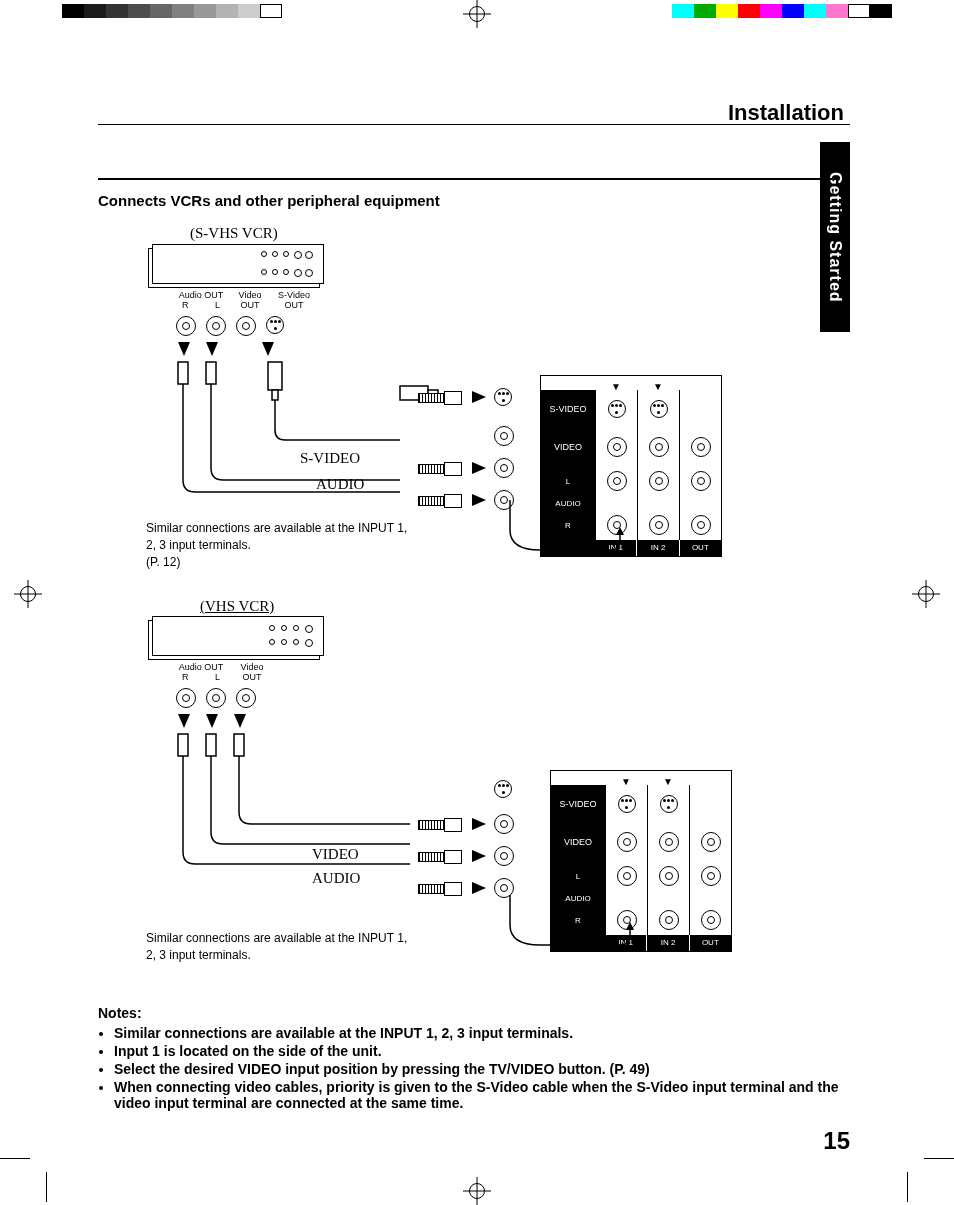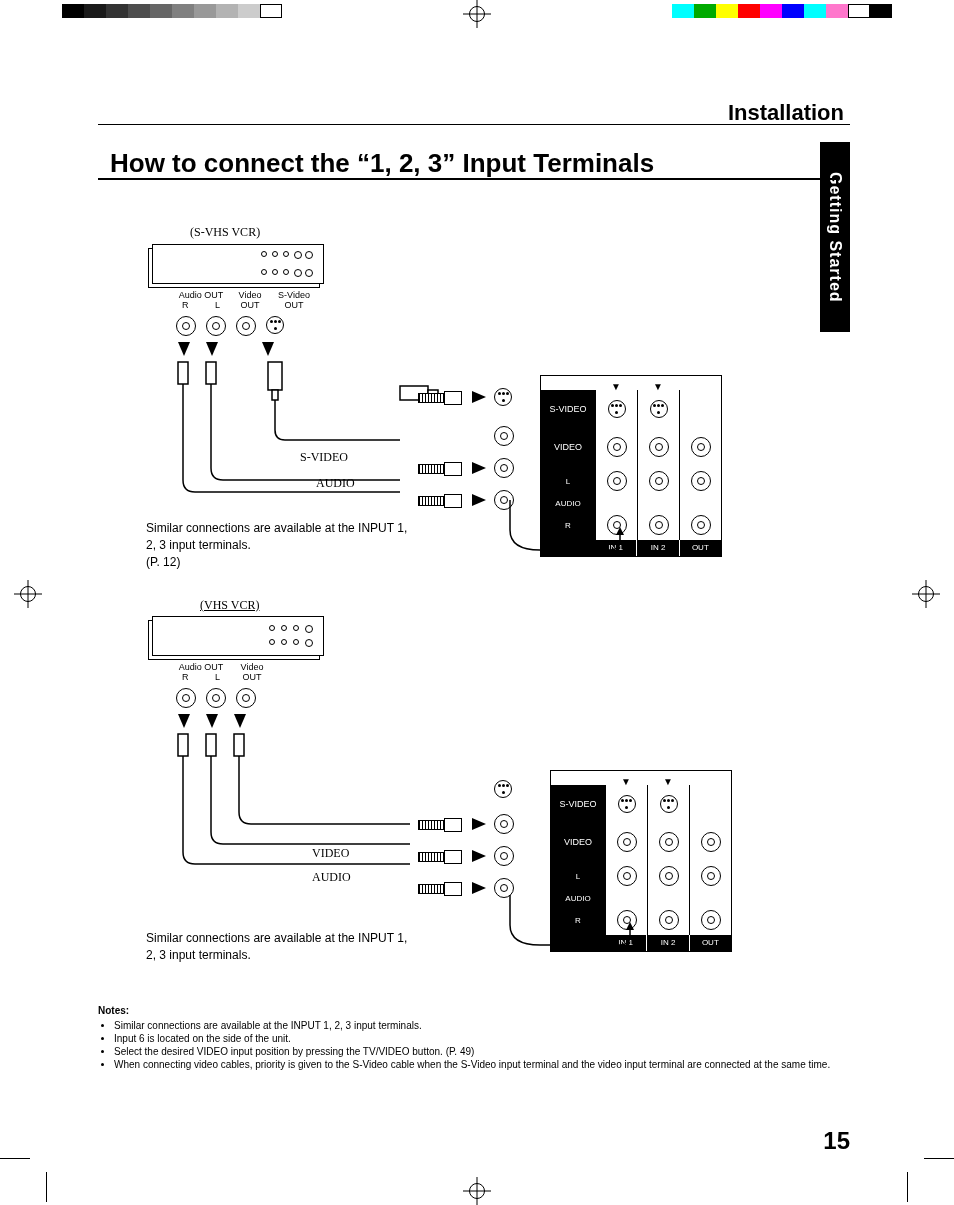--- a/index.html
+++ b/index.html
@@ -52,21 +52,21 @@
   }
   .main-heading-line {
     position:absolute; left:98px; top:178px; border-top:2px solid #000; width:738px;
   }
   .sub-heading {
     position:absolute; left:98px; top:192px; font-size:15px; font-weight:bold;
   }
 
   .block {
     position:absolute;
-    font-size:12px;
+    font-size:15px;
   }
   .vcr-box {
     border:1.5px solid #000; background:#fff; position:relative;
     box-shadow: -4px 4px 0 -1px #fff, -4px 4px 0 0 #000;
   }
   .jack {
     width:18px; height:18px; border:1.5px solid #000; border-radius:50%;
     display:inline-flex; align-items:center; justify-content:center;
   }
   .jack-inner { width:6px; height:6px; border:1px solid #000; border-radius:50%; }
@@ -109,21 +109,21 @@
   .panel-cells { flex:1; display:flex; }
   .panel-cell {
     flex:1; display:flex; align-items:center; justify-content:center;
     border-left:1px solid #000;
   }
   .panel-footer { display:flex; height:16px; background:#000; color:#fff; font-size:8px; }
   .panel-footer div { flex:1; text-align:center; line-height:16px; border-left:1px solid #fff;}
   .panel-footer div:first-child { border-left:none; margin-left:54px; }
 
   .note-text { font-size:12px; line-height:1.4; }
-  .notes-block { position:absolute; left:98px; top:1005px; right:112px; font-size:10px; }
+  .notes-block { position:absolute; left:98px; top:1005px; right:112px; font-size:14px;font-weight:bold; }
   .notes-block ul { margin:4px 0 0 0; padding-left:16px; }
   .notes-block li { margin-bottom:2px; }
 
   .page-num { position:absolute; right:104px; bottom:50px; font-size:24px; font-weight:bold; }
 
   .small-label { font-size:9px; text-align:center; }
 
   svg.wires { position:absolute; pointer-events:none; }
 
 </style>
@@ -173,22 +173,22 @@
   <div class="crop h" style="left:0; top:1158px"></div>
   <div class="crop v" style="left:46px; top:1172px"></div>
 
   <div class="crop h" style="right:0; top:1158px"></div>
   <div class="crop v" style="right:46px; top:1172px"></div>
 
   <div class="section-title">Installation</div>
   <div class="header-rule"></div>
   <div class="side-tab">Getting Started</div>
 
-  <div class="main-heading">How to connect the “1, 2, 3” Input Terminals</div>
   <div class="main-heading-line"></div>
+  <div class="sub-heading">Connects VCRs and other peripheral equipment</div>
 
   <div class="block" style="left:190px; top:225px; font-family:serif;">(S-VHS VCR)</div>
 
   <div class="vcr-box" style="position:absolute; left:152px; top:244px; width:170px; height:38px;">
     <div style="position:absolute; right:10px; top:6px; display:grid; grid-template-columns:repeat(5,8px); gap:3px;">
       <div style="width:4px;height:4px;border:1px solid #000;border-radius:50%"></div>
       <div style="width:4px;height:4px;border:1px solid #000;border-radius:50%"></div>
       <div style="width:4px;height:4px;border:1px solid #000;border-radius:50%"></div>
       <div style="width:6px;height:6px;border:1px solid #000;border-radius:50%"></div>
       <div style="width:6px;height:6px;border:1px solid #000;border-radius:50%"></div>
@@ -612,21 +612,21 @@
     <path d="M10 0 V30 Q10 50 40 50 H120 Q130 50 130 40 V35" stroke="#000" stroke-width="1.5" fill="none"></path>
     <polygon points="126,35 134,35 130,27" fill="#000"></polygon>
   </svg>
 
   <div class="block note-text" style="left:146px; top:930px; width:270px;">Similar connections are available at the INPUT 1, 2, 3 input terminals.</div>
 
   <div class="notes-block">
     <b>Notes:</b>
     <ul>
       <li>Similar connections are available at the INPUT 1, 2, 3 input terminals.</li>
-      <li>Input 6 is located on the side of the unit.</li>
+      <li>Input 1 is located on the side of the unit.</li>
       <li>Select the desired VIDEO input position by pressing the TV/VIDEO button. (P. 49)</li>
       <li>When connecting video cables, priority is given to the S-Video cable when the S-Video input terminal and the video input terminal are connected at the same time.</li>
     </ul>
   </div>
 
   <div class="page-num">15</div>
 
 </div>
 
 </body></html>

